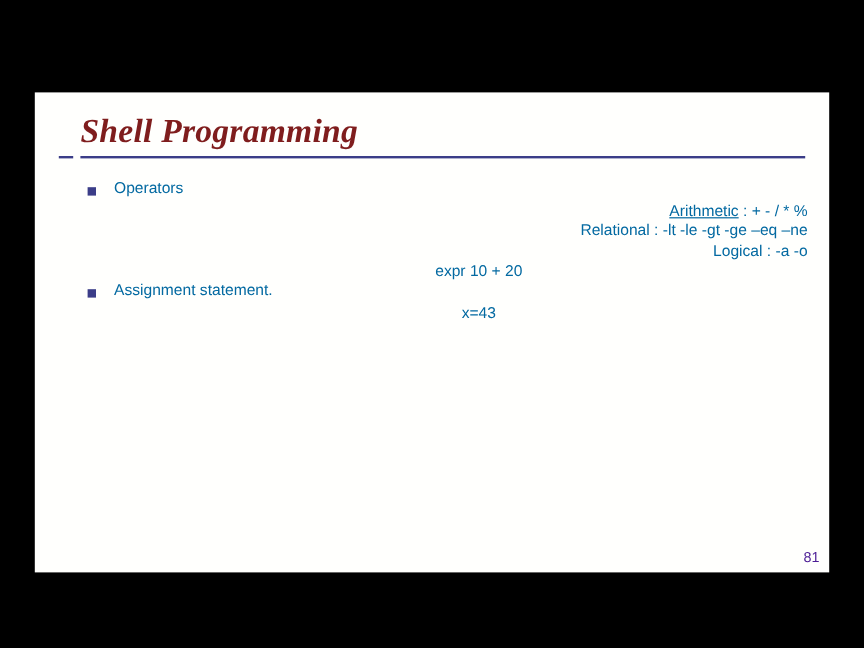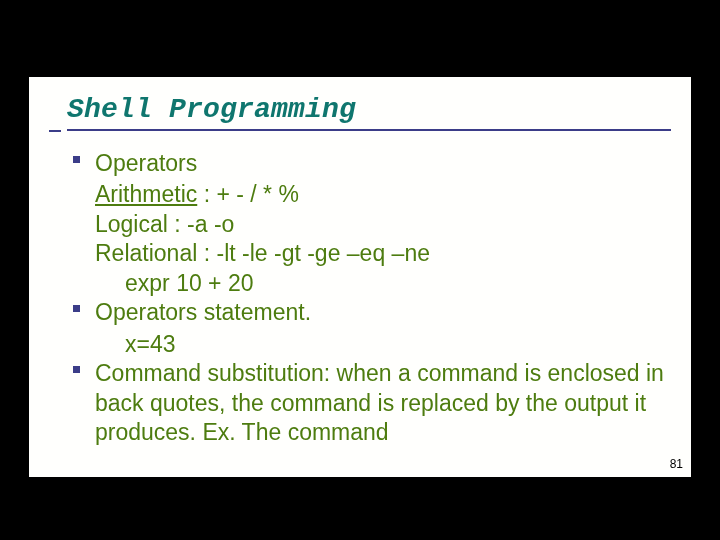--- a/index.html
+++ b/index.html
@@ -20,25 +20,25 @@
     background: #fffffd;
     box-sizing: border-box;
   }
   .title-wrap {
     position: absolute;
     top: 17px;
     left: 38px;
     right: 20px;
   }
   .title {
-    font-family: Liberation Mono, monospace;
+    font-family: Liberation Serif, serif;
     font-style: italic;
     font-weight: bold;
     font-size: 28px;
-    color: #0f766e;
+    color: #7f1d1d;
     letter-spacing: 0.2px;
     margin: 0 0 4px 0;
   }
   .title-rule {
     height: 2px;
     background: #3b3d88;
     width: 100%;
   }
   .title-tick {
     position: absolute;
@@ -46,50 +46,52 @@
     top: 36px;
     width: 12px;
     height: 2px;
     background: #3b3d88;
   }
   .body {
     position: absolute;
     top: 72px;
     left: 30px;
     right: 18px;
-    font-size: 23px;
-    color: #4d7c0f;
+    font-size: 13px;
+    color: #0369a1;
     line-height: 1.28;
   }
   .item {
     position: relative;
     padding-left: 36px;
     margin-bottom: 2px;
   }
   .bullet {
     position: absolute;
     left: 14px;
     top: 7px;
     width: 7px;
     height: 7px;
     background: #3b3d88;
   }
   .sub {
     padding-left: 36px;
+    text-align: right;
   }
   .sub2 {
     padding-left: 66px;
+    text-align: center;
   }
   .underline { text-decoration: underline; }
   .pagenum {
     position: absolute;
     right: 8px;
     bottom: 6px;
     font-size: 12px;
-    color: #000000;
+    color: #4c1d95;
   }
 </style>
 </head>
 <body>
 
 <div class="slide">
 
   <div class="title-wrap">
     <div class="title-tick"></div>
     <h1 class="title">Shell Programming</h1>
@@ -99,35 +101,31 @@
   <div class="body">
 
     <div class="item">
       <span class="bullet"></span>
       <span>Operators</span>
     </div>
     <div class="sub">
       <span class="underline">Arithmetic</span><span>  :  +  -  /  *  %</span>
     </div>
     <div class="sub">
-      <span>Logical</span><span>       :  -a   -o</span>
+      <span>Relational</span><span>   :  -lt  -le  -gt  -ge –eq –ne</span>
     </div>
     <div class="sub">
-      <span>Relational</span><span>   :  -lt  -le  -gt  -ge –eq –ne</span>
+      <span>Logical</span><span>       :  -a   -o</span>
     </div>
 
     <div class="sub2">expr  10 + 20</div>
 
     <div class="item">
       <span class="bullet"></span>
-      <span>Operators statement.</span>
+      <span>Assignment statement.</span>
     </div>
     <div class="sub2">x=43</div>
 
-    <div class="item">
-      <span class="bullet"></span>
-      <span>Command substitution: when a command is enclosed in back quotes, the command is replaced by the output it produces. Ex. The command</span>
-    </div>
 
   </div>
 
   <div class="pagenum">81</div>
 </div>
 
 </body></html>

